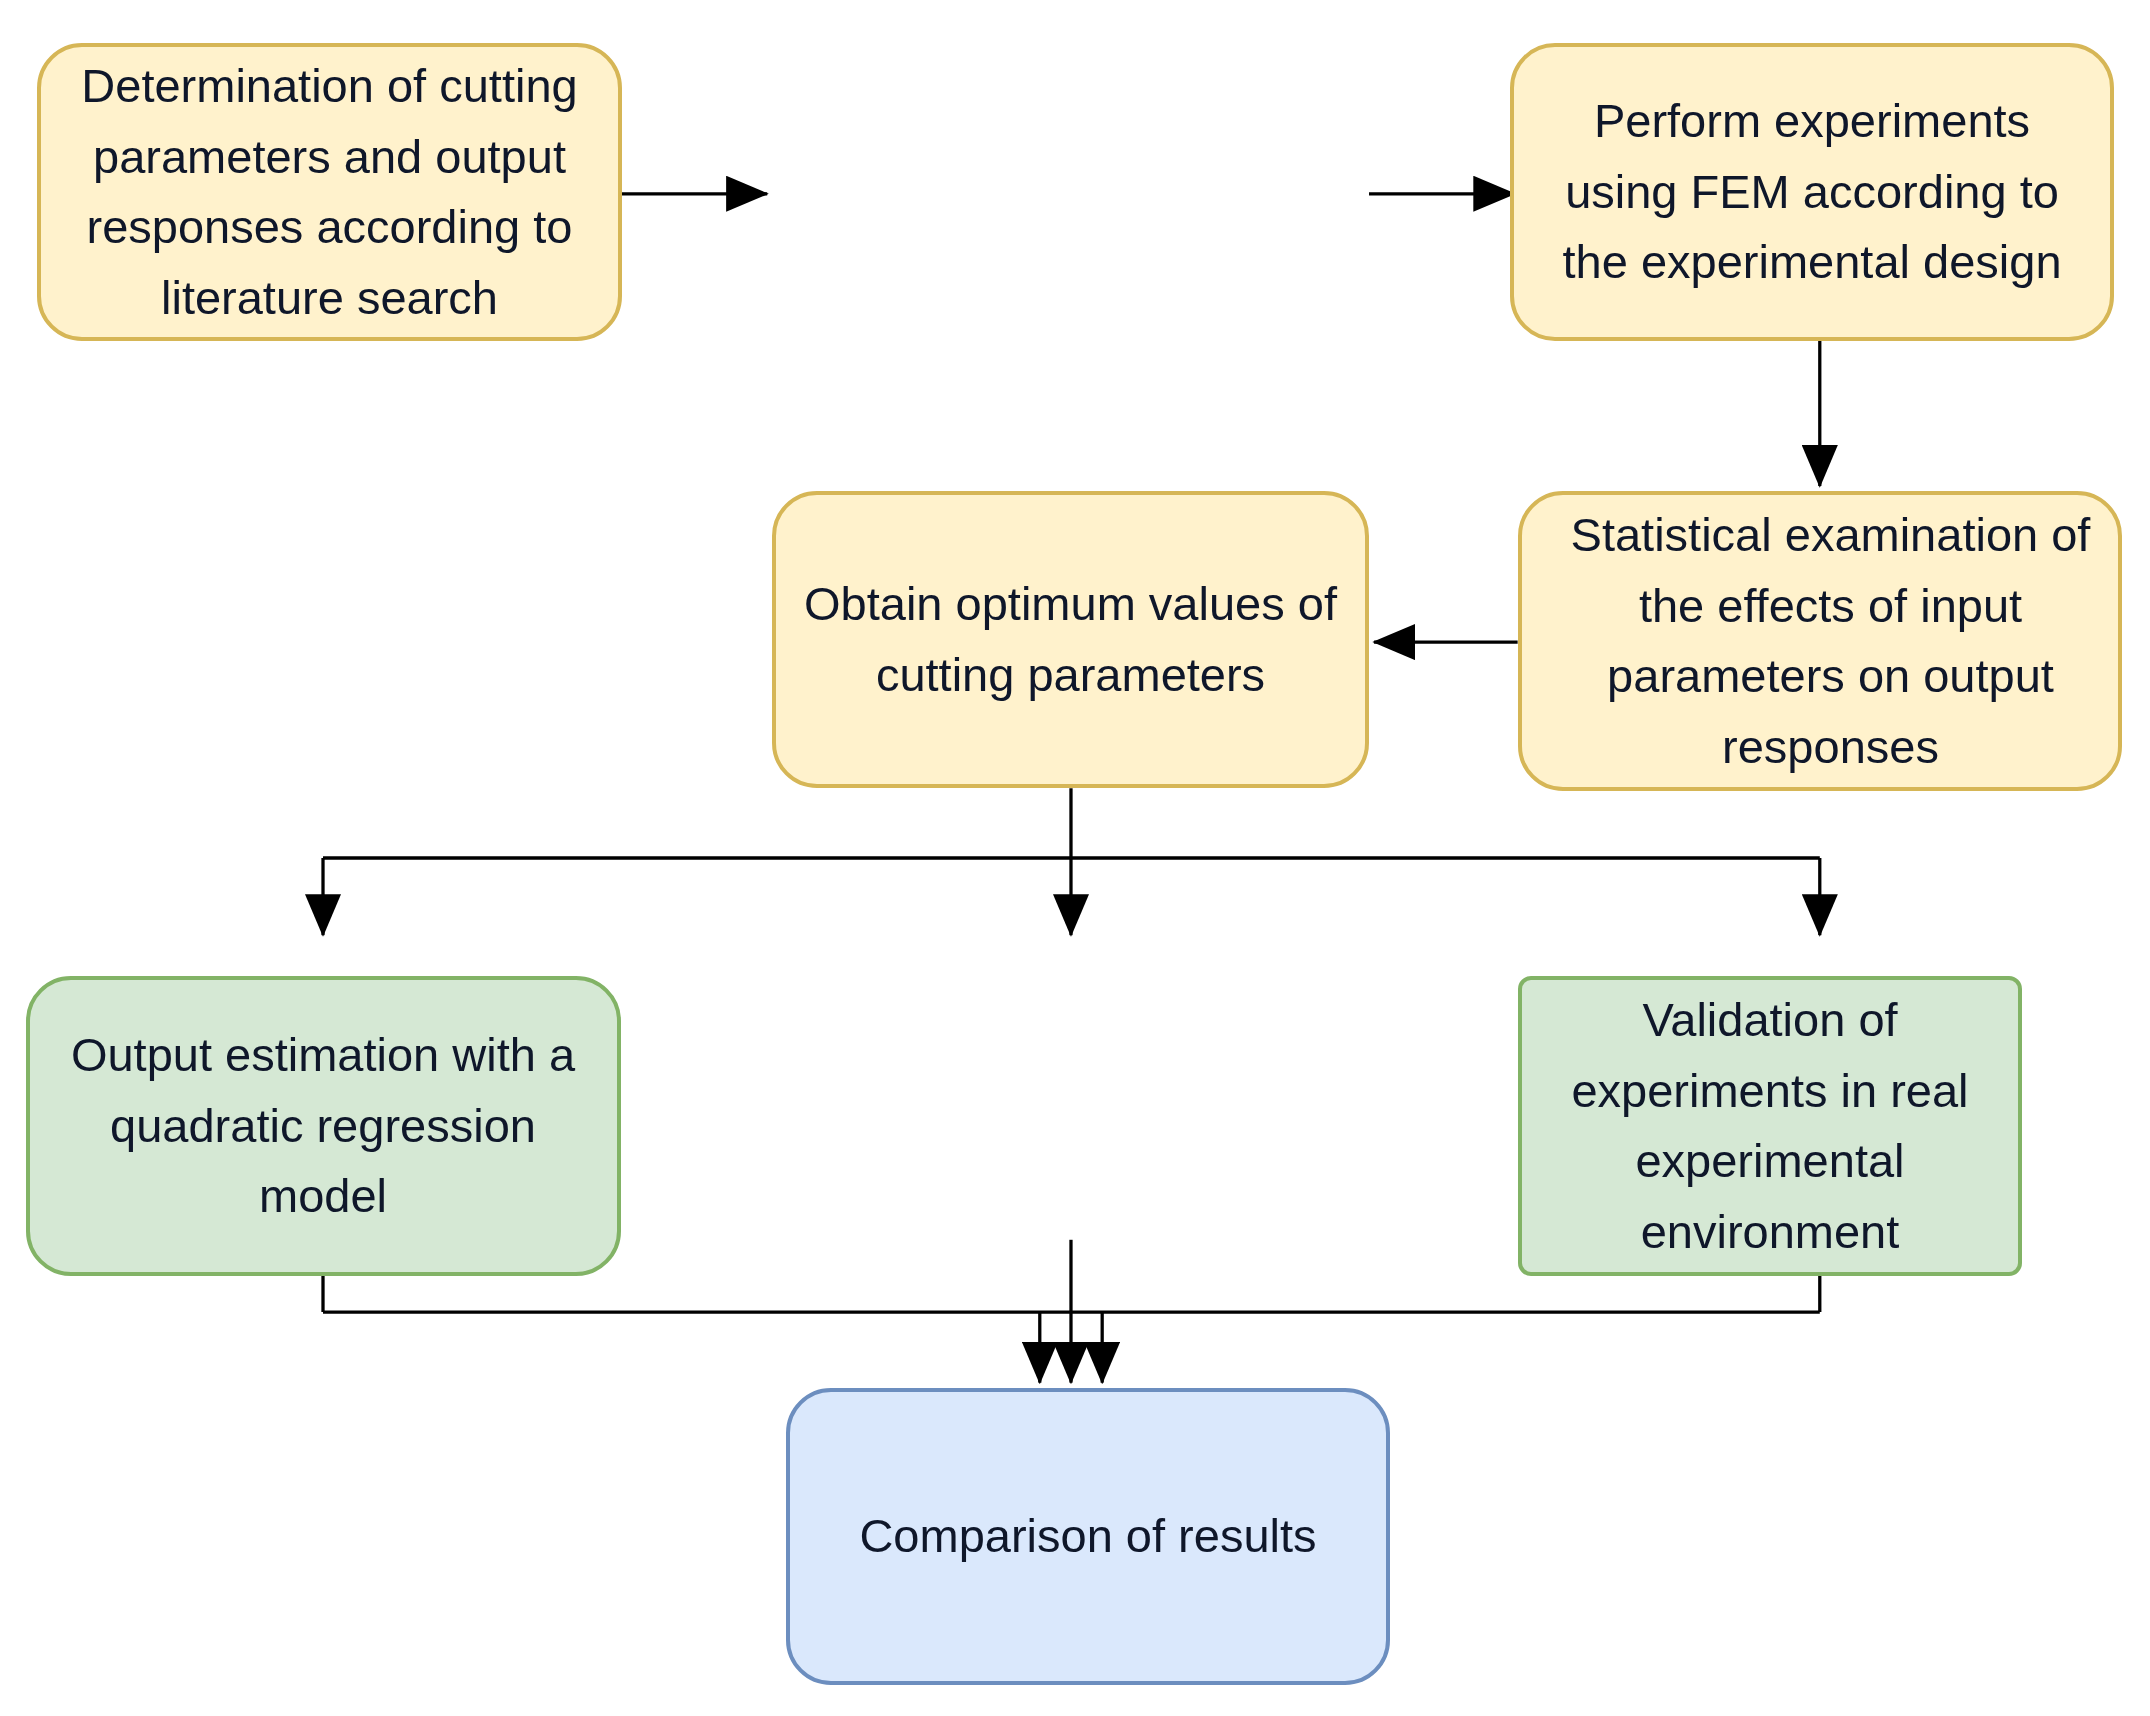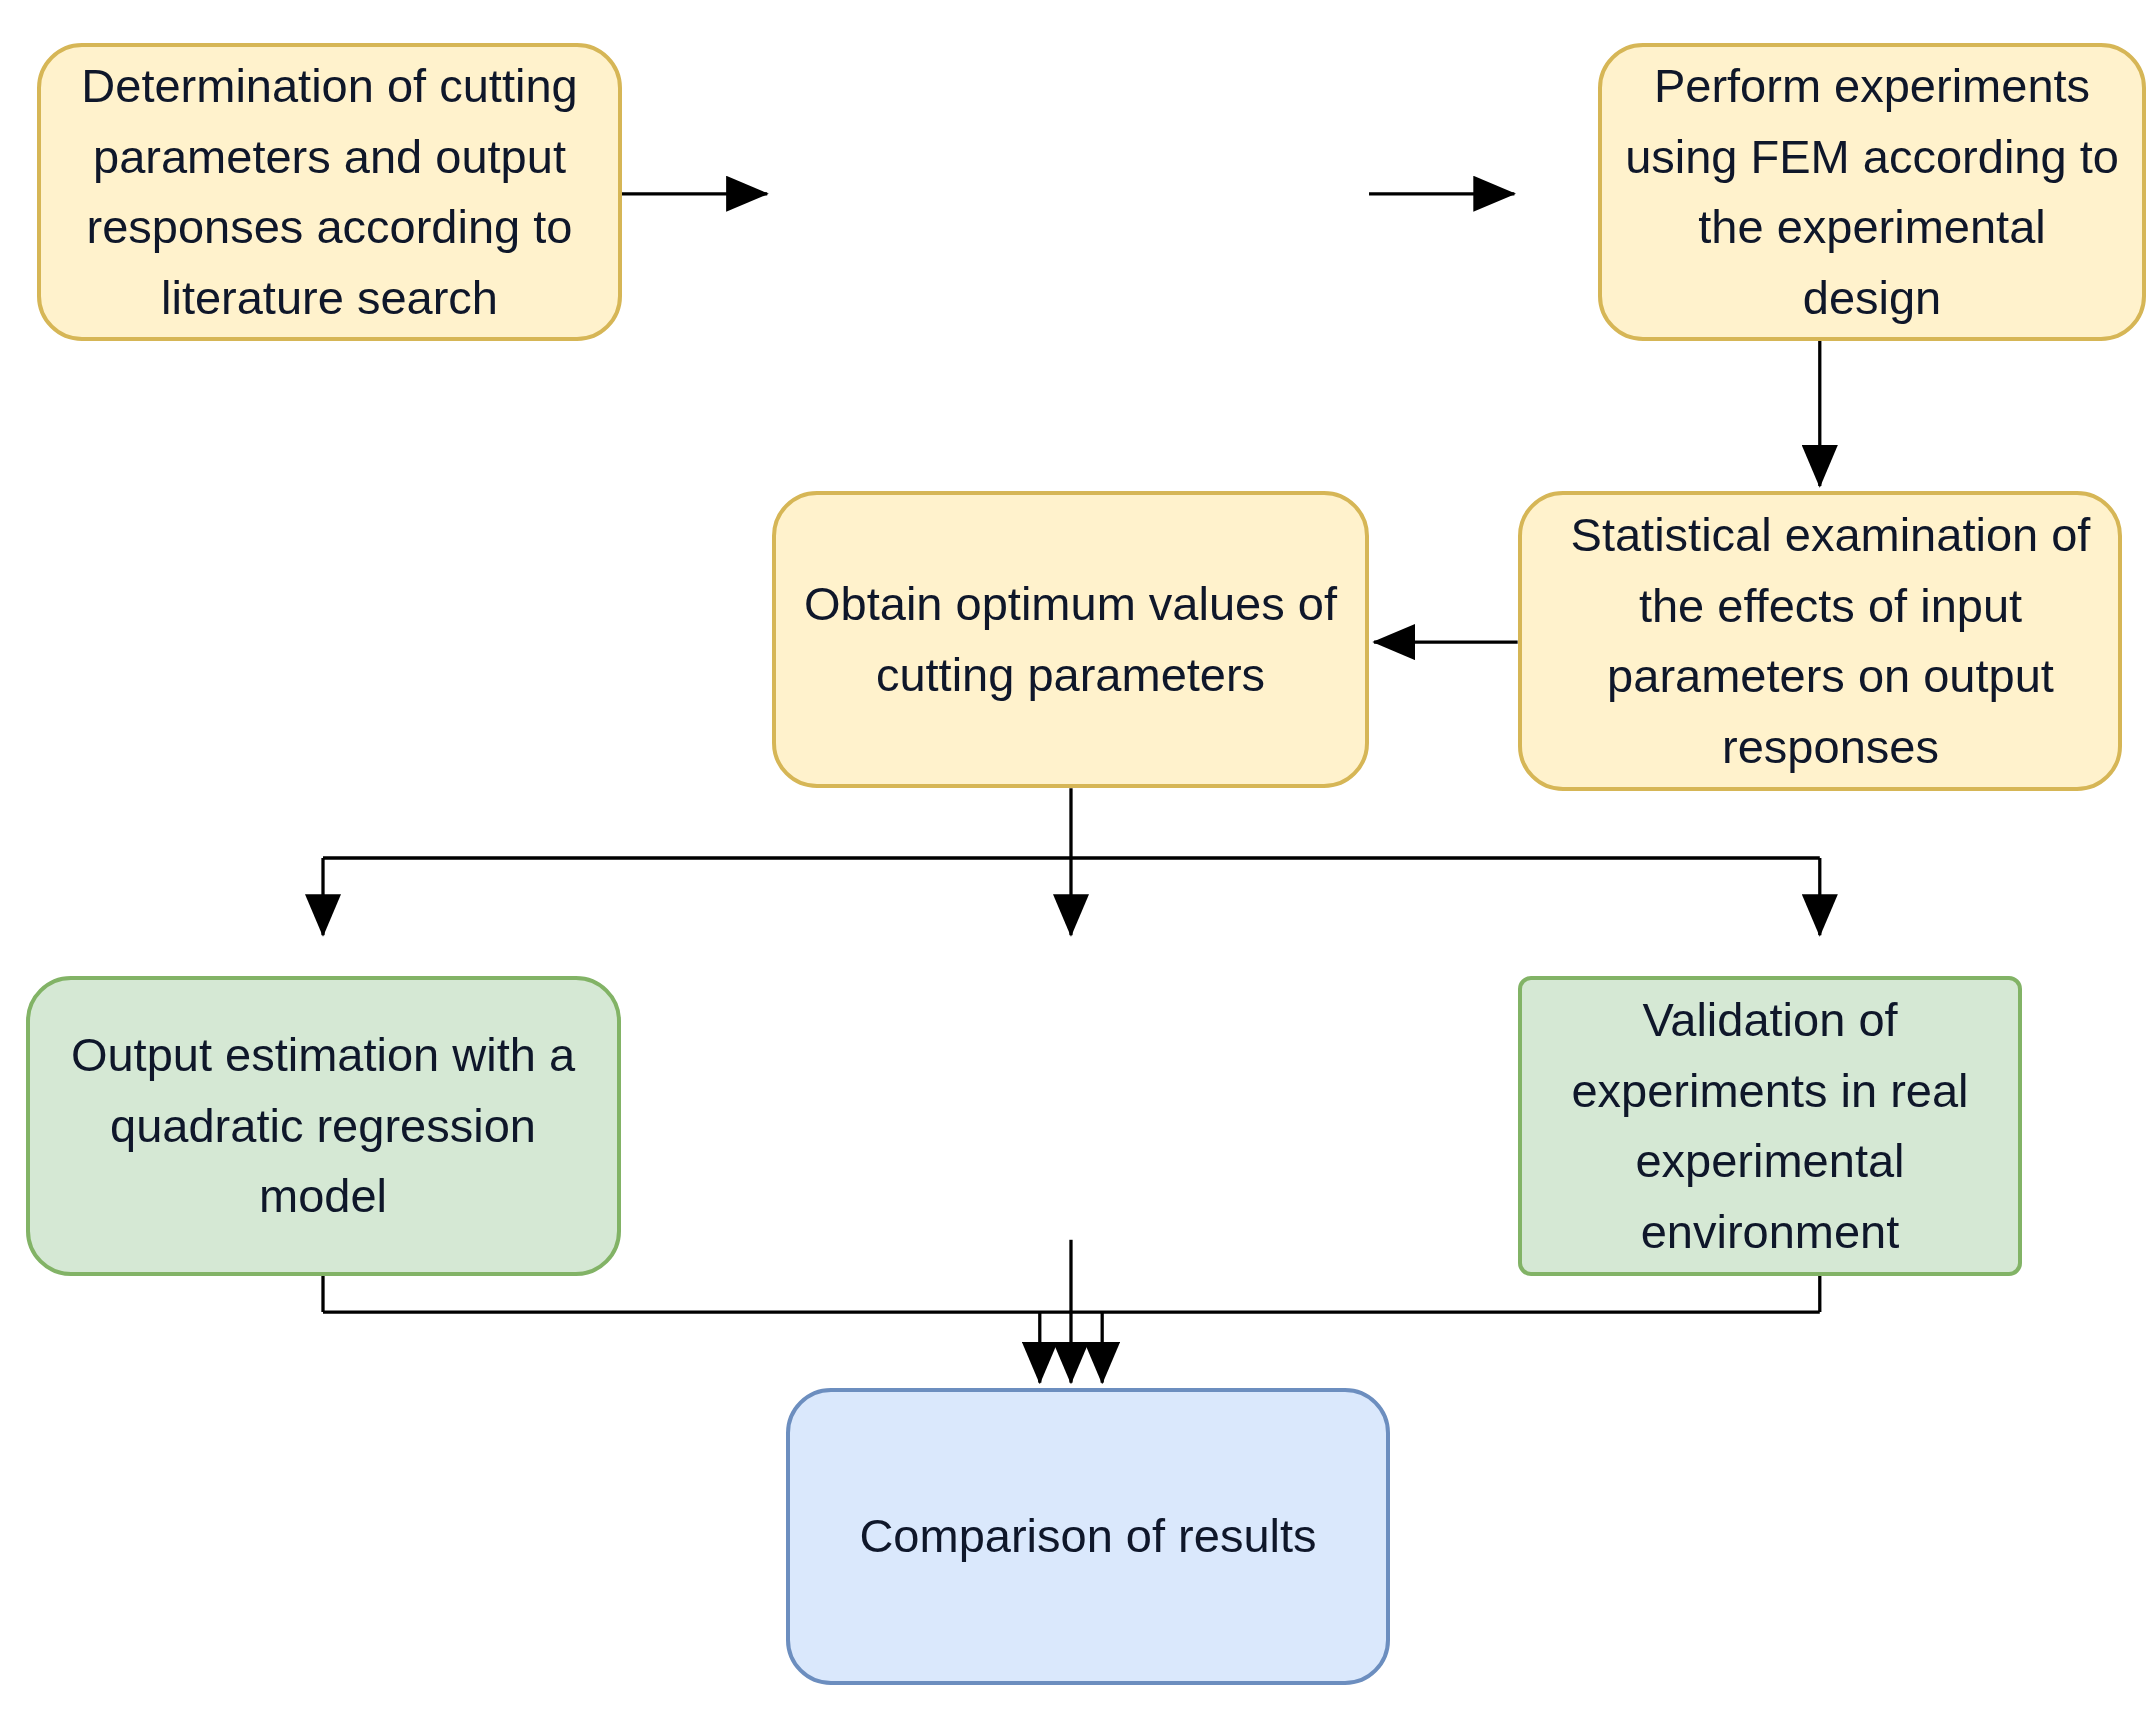--- a/index.html
+++ b/index.html
@@ -43,21 +43,21 @@
     border: 4.1px solid var(--green-border, #82B366);
     margin-top: 36px;
   }
   .node.blue {
     background: var(--blue-fill, #DAE8FC);
     border: 4.1px solid var(--blue-border, #6C8EBF);
   }
   
   #n1 { left: 37px;   top: 43px;   width: 585px; height: 298px; }
   #n2 { left: 772px;  top: 43px;   width: 597px; height: 298px; }
-  #n3 { left: 1598px; top: 43px;   width: 548px; height: 298px; }
+  #n3 { left: 1510px; top: 43px;   width: 604px; height: 298px; }
   #n4 { left: 772px;  top: 491px;  width: 597px; height: 297px; }
   #n5 { left: 1518px; top: 491px;  width: 604px; height: 300px; padding-left: 44px; }
   #n6 { left: 25.5px;   top: 940px; width: 595px; height: 300px; }
   #n7 { left: 772px;  top: 940px; width: 597px; height: 300px; }
   #n8 { left: 1518px; top: 940px; width: 504px; height: 300px; border-radius: 13px; }
   #n9 { left: 786px;  top: 1388px; width: 604px; height: 297px; }
 </style>
 </head>
 <body>
 

